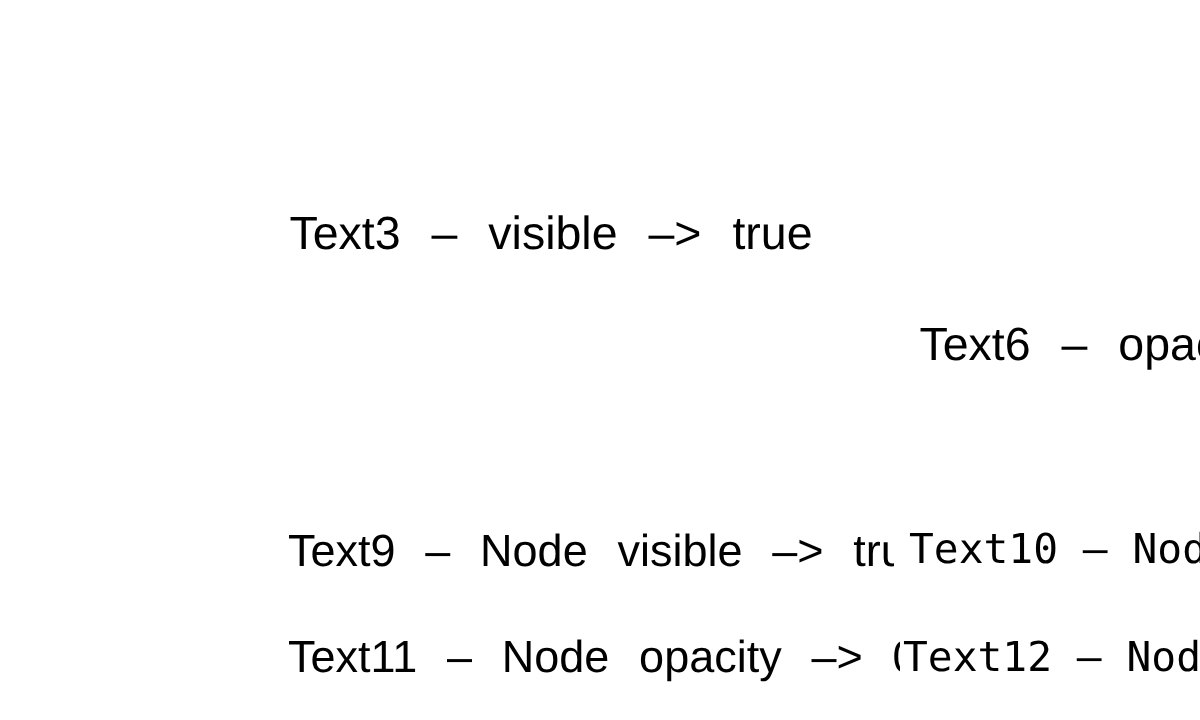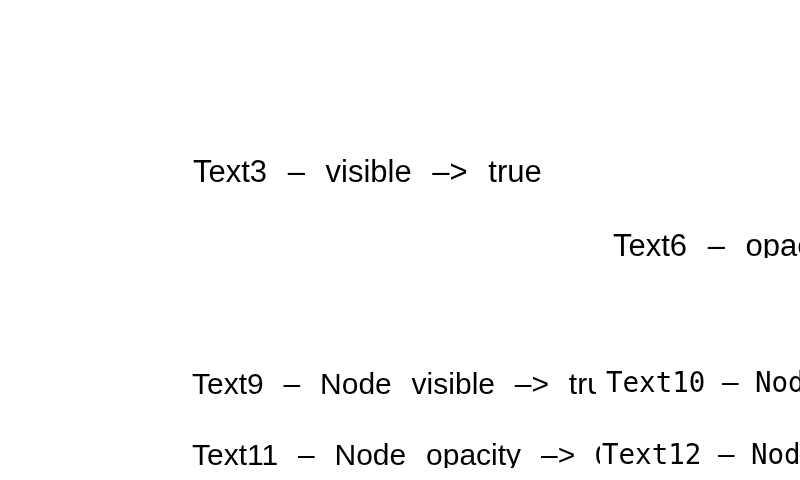--- a/index.html
+++ b/index.html
@@ -36,21 +36,20 @@
     background: #ffffff;
   }
   .clipwrap {
     position: absolute;
     overflow: hidden;
     height: 44px;
   }
   .clipwrap .txt {
     position: static;
     display: inline-block;
-    margin-top: 16px;
   }
   
   #t3-wrap   { left: 193px; top: 140px; width: 607px; }
   #t6-wrap   { left: 613px; top: 214px; width: 187px; }
   #t9-wrap   { left: 192px; top: 353px; width: 404px; }
   #t10-wrap  { left: 606px; top: 353px; width: 194px; }
   #t11-wrap  { left: 192px; top: 424px; width: 408px; }
   #t12-wrap  { left: 602px; top: 425px; width: 198px; }
 </style>
 </head>

